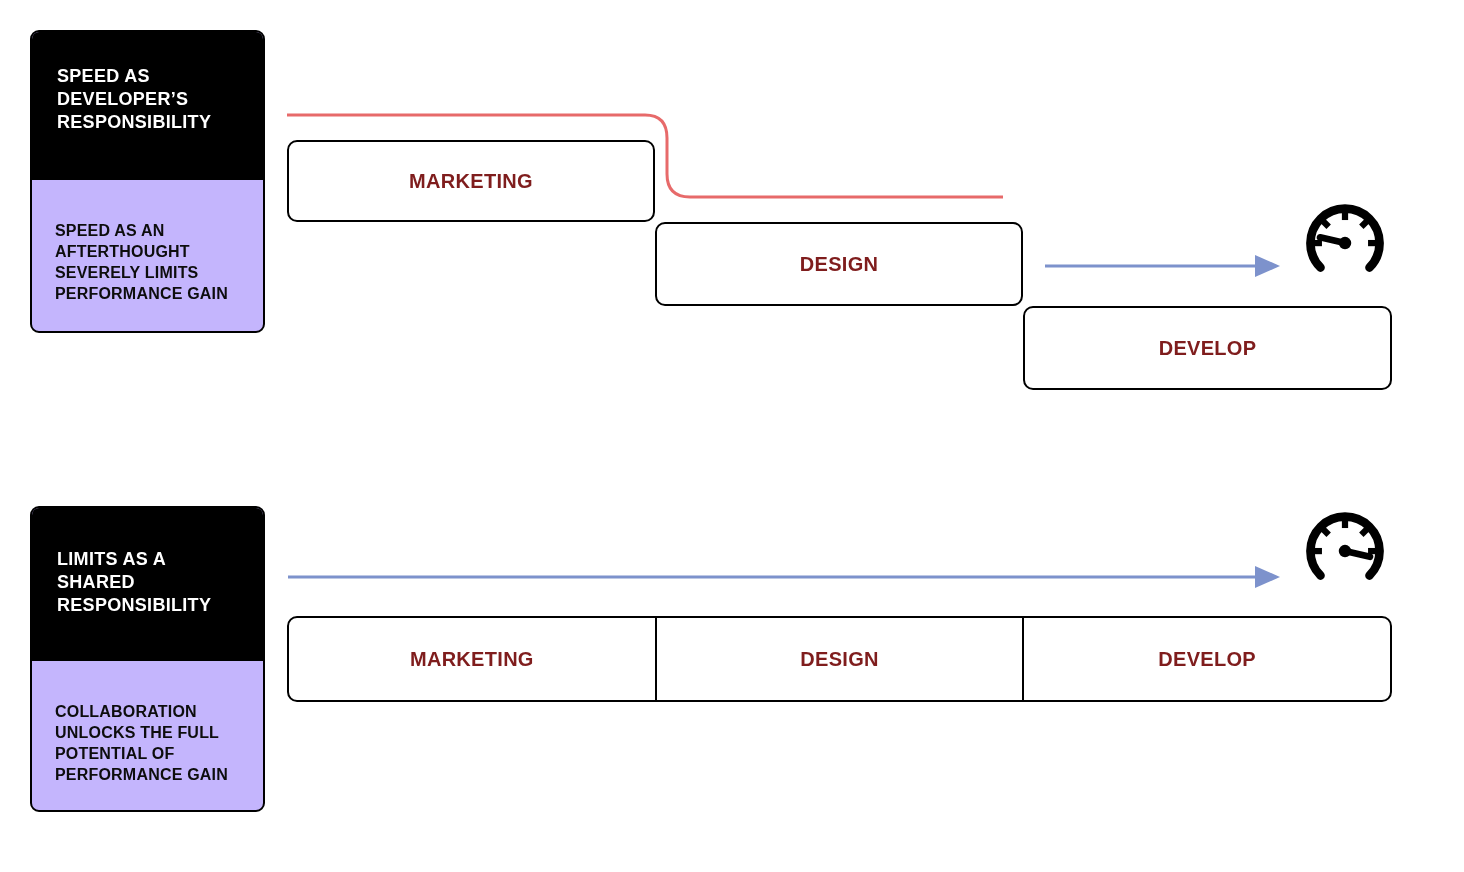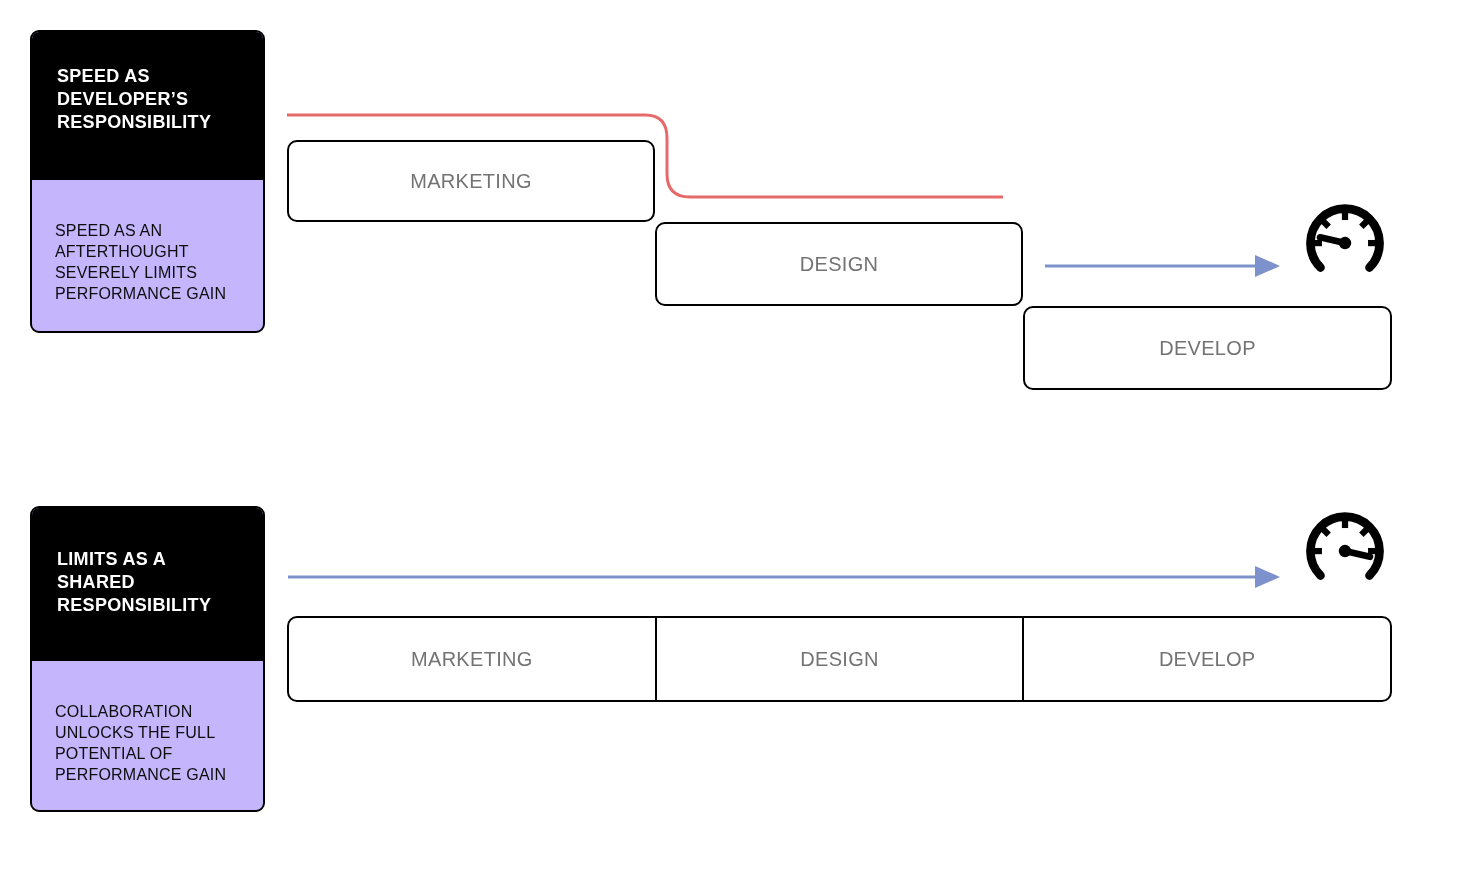--- a/index.html
+++ b/index.html
@@ -37,44 +37,44 @@
   }
   .card-title {
     font-weight: bold;
     font-size: 18px;
     line-height: 23px;
     letter-spacing: 0.3px;
     white-space: pre-line;
     padding: 33px 16px 0 25px;
   }
   .card-desc {
-    font-weight: normal;
+    font-weight: bold;
     font-size: 16px;
     line-height: 21px;
     letter-spacing: 0.2px;
     white-space: pre-line;
     padding: 40px 10px 0 23px;
     color: #0d0d0d;
   }
 
   
   .stage-box {
     position: absolute;
     background: #ffffff;
     border: 2px solid #000000;
     border-radius: 10px;
     display: flex;
     align-items: center;
     justify-content: center;
   }
   .stage-label {
-    font-weight: normal;
+    font-weight: bold;
     font-size: 20px;
     letter-spacing: 0.3px;
-    color: #737373;
+    color: #7f1d1d;
   }
 
   
   .stage-row {
     position: absolute;
     left: 287px; top: 616px;
     width: 1105px; height: 86px;
     background: #ffffff;
     border: 2px solid #000000;
     border-radius: 10px;

